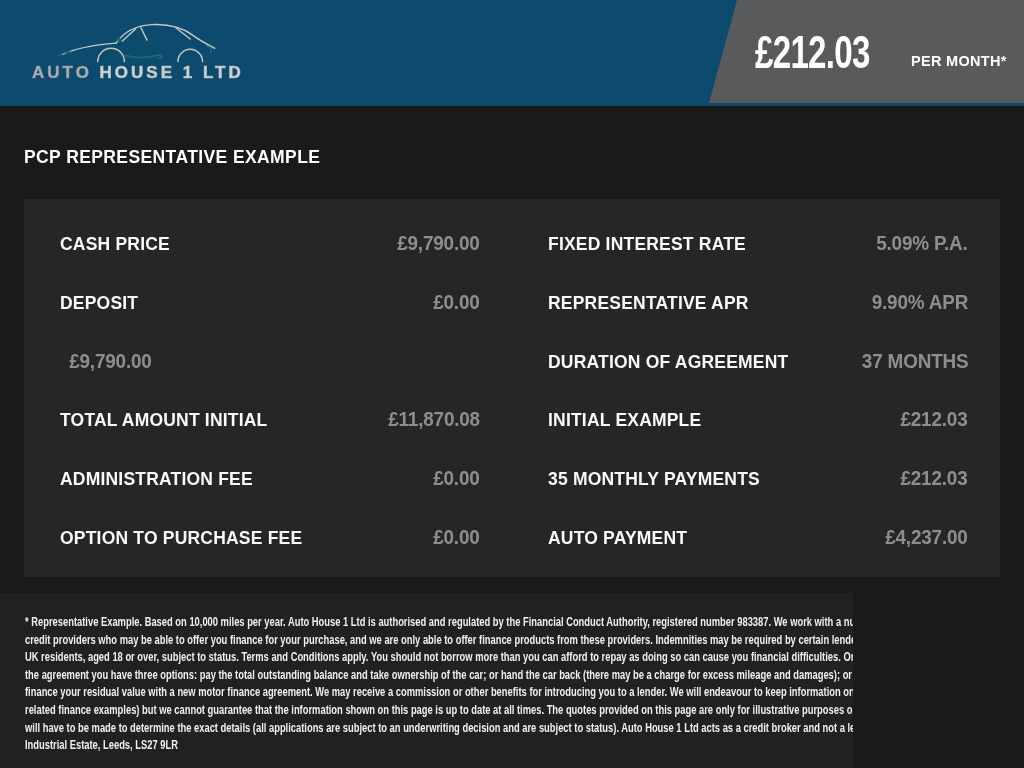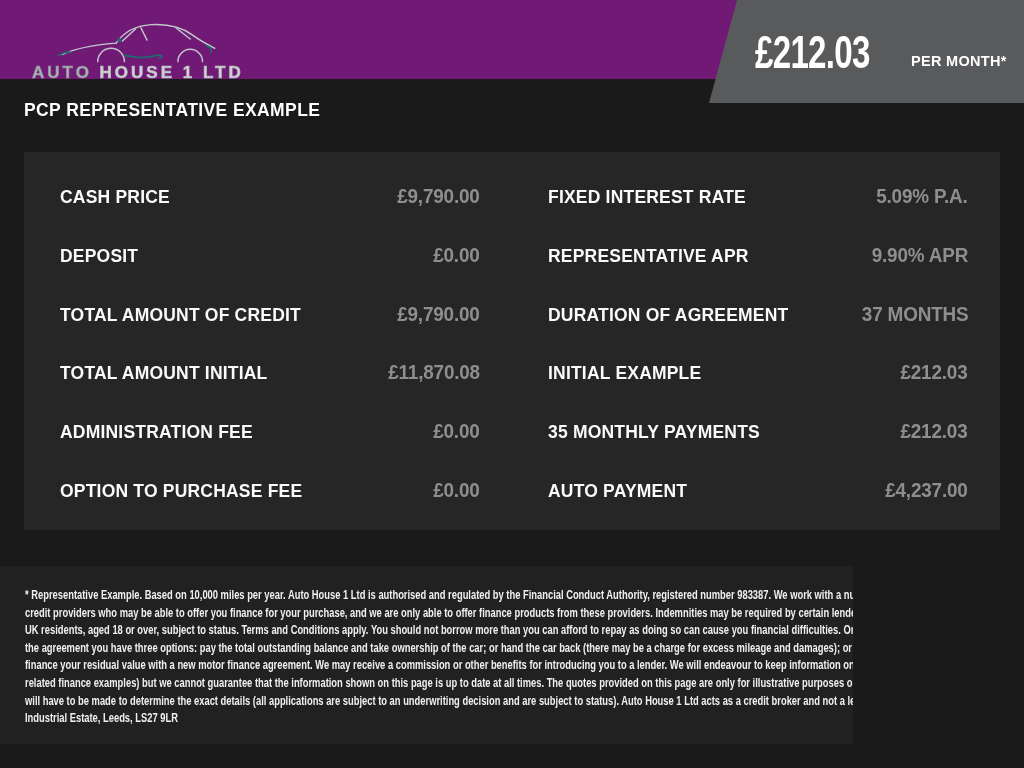--- a/index.html
+++ b/index.html
@@ -6,22 +6,22 @@
   html, body { width: 1024px; height: 768px; overflow: hidden; }
   body {
     font-family: "Liberation Sans", "DejaVu Sans", sans-serif;
     background: #1a1a1a;
   }
 
   
   .header {
     position: relative;
     width: 1024px;
-    height: 79px;
-    background: #701a75;
+    height: 106px;
+    background: #0c4a6e;
   }
   .logo {
     position: absolute;
     left: 24px;
     top: 8px;
     width: 230px;
     height: 90px;
     cursor: pointer;
   }
   .logo svg { position: absolute; left: 10px; top: 4px; }
@@ -73,21 +73,21 @@
   }
 
   
   .main {
     width: 1024px;
     height: 487px;
     background: #1a1a1a;
     padding: 0 24px;
   }
   .section-title {
-    padding-top: 21px;
+    padding-top: 41px;
     font-size: 17.5px;
     font-weight: bold;
     color: #ffffff;
     letter-spacing: 0.4px;
   }
   .panels {
     display: flex;
     margin-top: 31px;
   }
   .panel {
@@ -185,21 +185,20 @@
       <div class="panel">
         <div class="frow">
           <span class="flabel">CASH PRICE</span>
           <span class="fvalue">£9,790.00</span>
         </div>
         <div class="frow">
           <span class="flabel">DEPOSIT</span>
           <span class="fvalue">£0.00</span>
         </div>
         <div class="frow">
-          <span class="flabel">TOTAL AMOUNT OF CREDIT</span>
           <span class="fvalue">£9,790.00</span>
         </div>
         <div class="frow">
           <span class="flabel">TOTAL AMOUNT INITIAL</span>
           <span class="fvalue">£11,870.08</span>
         </div>
         <div class="frow">
           <span class="flabel">ADMINISTRATION FEE</span>
           <span class="fvalue">£0.00</span>
         </div>

